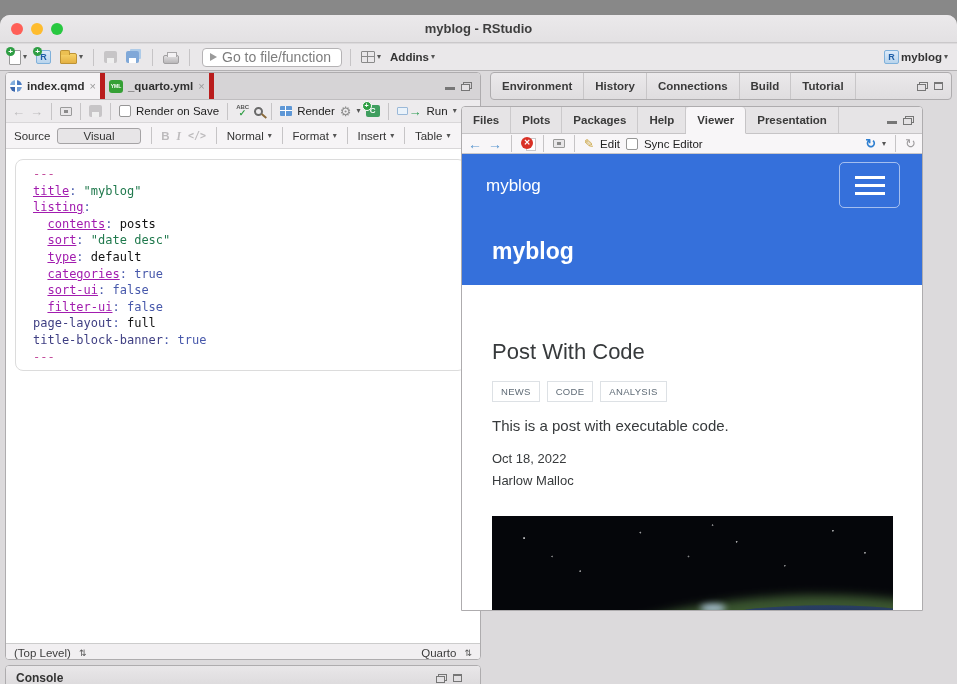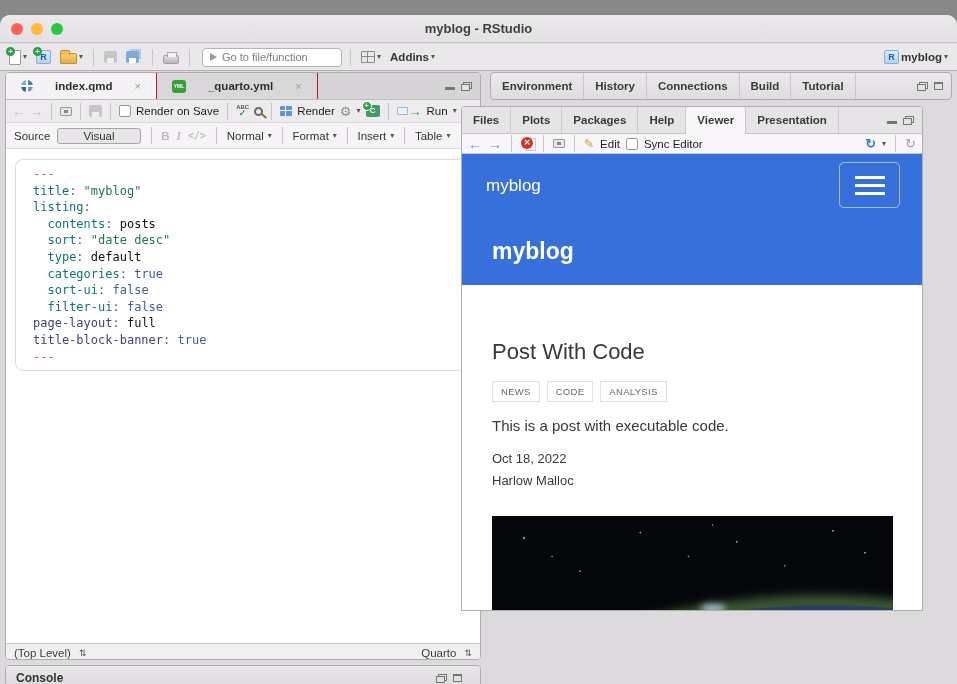--- a/index.html
+++ b/index.html
@@ -40,41 +40,41 @@
   .i-save { position:relative; width:13px; height:12px; border-radius:2px; background:#c7c5c7; }
   .i-save::after { content:""; position:absolute; left:3px; bottom:0; width:7px; height:5px; background:#efefef; }
   .i-save.blue { background:#80a8d8; box-shadow:3px -3px 0 -1px #aecbe8; margin-right:3px; }
   .i-save.blue::after { background:#fff; }
   .i-print { position:relative; width:16px; height:9px; margin-top:4px; background:linear-gradient(#e0dee0,#b9b7b9);
     border:1px solid #a19fa1; border-radius:2px; }
   .i-print::before { content:""; position:absolute; left:3px; top:-4px; width:8px; height:4px; background:#f4f2f4; border:1px solid #a9a7a9; border-bottom:none; }
   .goto-box { display:flex; align-items:center; gap:5px; width:140px; height:19px;
     background:#fff; border:1px solid #b5b3b5; border-radius:4px; padding:0 7px; margin-left:4px; }
   .goto-arrow { width:0; height:0; border-top:4px solid transparent; border-bottom:4px solid transparent; border-left:7px solid #9a9a9a; }
-  .goto-input { border:none; outline:none; width:110px; font-size:11px; color:#333; background:transparent;
+  .goto-input { border:none; outline:none; width:110px; font-size:14px; color:#333; background:transparent;
     font-family:"Liberation Sans", sans-serif; }
   .goto-input::placeholder { color:#7d7d7d; }
   .i-grid { width:14px; height:12px; border:1px solid #8a8a8a; border-radius:1px;
     background-image:linear-gradient(to right, transparent 5px, #8a8a8a 5px, #8a8a8a 6px, transparent 6px),
                      linear-gradient(to bottom, transparent 4px, #8a8a8a 4px, #8a8a8a 5px, transparent 5px); }
   .tb-label { font-size:11.5px; font-weight:bold; color:#343434; }
   .spacer { flex:1; }
   
   .pane { position:absolute; background:#fff; border:1px solid #aeacae; border-radius:4px; overflow:hidden; }
   .pane-header-icons { display:flex; align-items:center; gap:6px; margin-left:auto; padding-right:8px; }
   .i-min { width:10px; height:3px; background:#767676; margin-top:4px; }
   .i-max { width:9px; height:8px; border:1px solid #767676; border-top:2px solid #767676; }
   .i-restore { position:relative; width:11px; height:9px; }
   .i-restore::before { content:""; position:absolute; right:0; top:0; width:7px; height:5px; border:1px solid #767676; }
   .i-restore::after { content:""; position:absolute; left:0; bottom:0; width:7px; height:5px; border:1px solid #767676; background:#e4e2e4; }
   
   #editor-pane { left:5px; top:57px; width:476px; height:588px; }
   .etabbar { display:flex; align-items:stretch; height:27px; background:#d6d4d6; border-bottom:1px solid #bfbdbf; }
-  .etab { display:flex; align-items:center; gap:22px; padding:0 15px; font-size:11.5px; font-weight:bold;
-    color:#2f2f2f; border-right:1px solid #b91c1c; background:#d9d7d9; }
+  .etab { display:flex; align-items:center; gap:5px; padding:0 4px; font-size:11.5px; font-weight:bold;
+    color:#2f2f2f; border-right:5px solid #b91c1c; background:#d9d7d9; }
   .etab.active { background:#f4f2f4; }
   .tab-x { color:#9a9a9a; font-size:11px; font-weight:normal; }
   .i-quarto { width:12px; height:12px; border-radius:50%;
     background:linear-gradient(#fff,#fff) center/2px 12px no-repeat,
                linear-gradient(#fff,#fff) center/12px 2px no-repeat,
                conic-gradient(#4a7ac0 0 25%, #6f9bd4 0 50%, #3a66ad 0 75%, #82aede 0); }
   .i-yml { width:14px; height:13px; background:#35a035; border-radius:3px; color:#fff;
     font-size:5px; font-weight:bold; text-align:center; line-height:13px; letter-spacing:0; }
   .etoolbar { display:flex; align-items:center; height:23px; background:#edebed; border-bottom:1px solid #d9d7d9;
     padding:0 6px; gap:5px; font-size:11.5px; }
@@ -107,21 +107,21 @@
   .dd { display:flex; align-items:center; gap:4px; }
   .i-outline { position:relative; width:12px; height:10px;
     background:linear-gradient(#5a5a5a 1.5px, transparent 1.5px) 0 1px/12px 4px repeat-y; }
   .i-outline::before { content:""; position:absolute; left:-3px; top:0; width:1.5px; height:10px; background:#5a5a5a; }
   .editor-body { position:relative; height:494px; background:#fff; }
   .yaml-card { position:absolute; left:9px; top:10px; width:451px; height:212px;
     border:1px solid #dcdcdc; border-radius:8px; background:#fff; padding:6px 17px;
     font-family:"DejaVu Sans Mono", monospace; font-size:12px; line-height:16.6px; }
   .code-line { white-space:pre; }
   .seg-meta { color:#c44e9d; }
-  .seg-key { color:#0f766e; }
+  .seg-key { color:#a21caf;text-decoration:underline; }
   .seg-key2 { color:#3f3f83; }
   .seg-colon { color:#4758ab; }
   .seg-str { color:#20794d; }
   .seg-plain { color:#111; }
   .seg-bool { color:#4758ab; }
   .statusbar { display:flex; align-items:center; height:18px; background:#f1eff1; border-top:1px solid #ccc;
     font-size:11.5px; color:#3c3c3c; padding:0 8px; }
   .updown { font-size:9px; color:#555; margin-left:4px; }
   
   #console-pane { left:5px; top:650px; width:476px; height:34px; }

